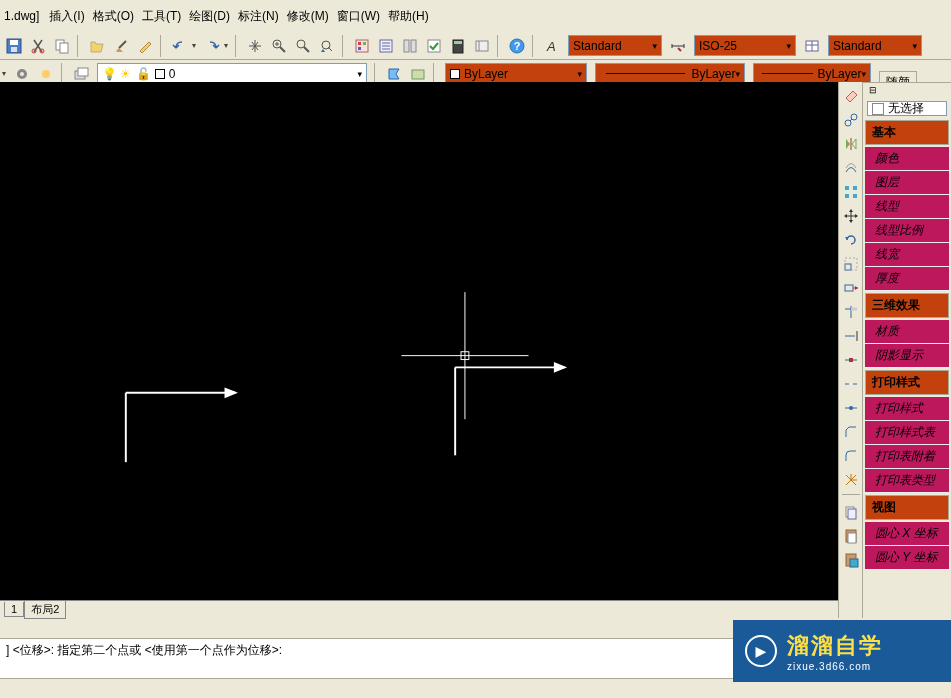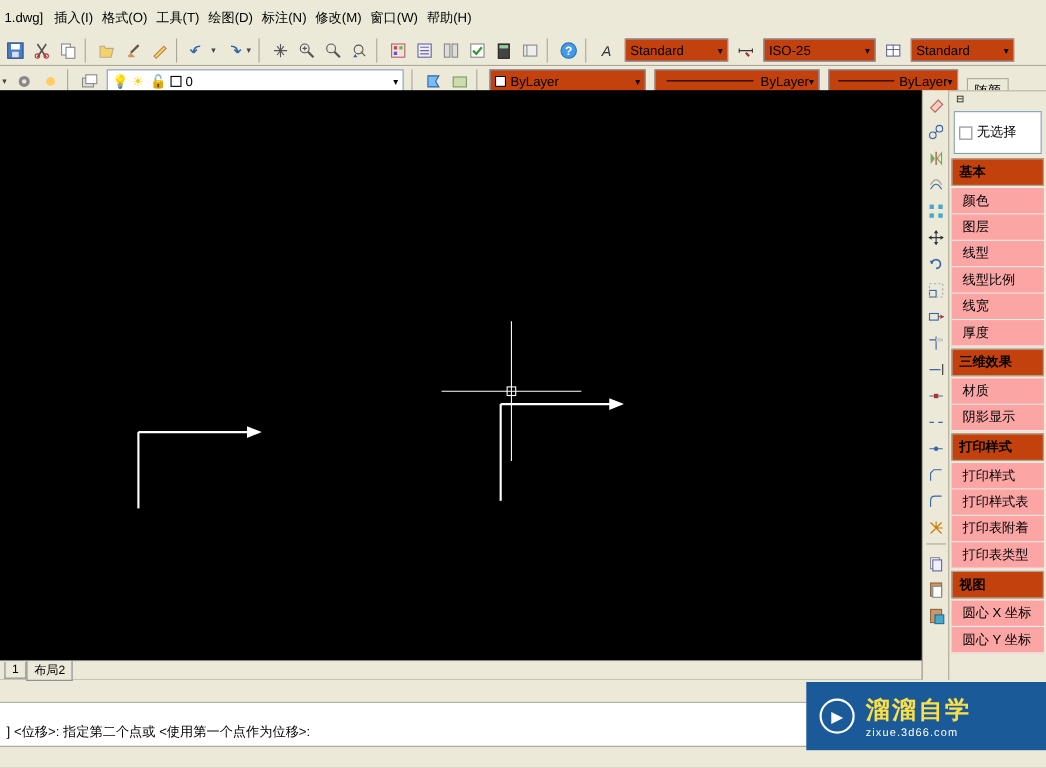--- a/index.html
+++ b/index.html
@@ -32,30 +32,30 @@
 
 .workspace { position: absolute; top: 82px; left: 0; right: 0; bottom: 80px; display: flex; }
 .canvas-wrap { flex: 1; background: #000; position: relative; }
 .canvas-inner { position: absolute; top: 0; left: 0; right: 0; bottom: 20px; }
 
 .right-toolbar { width: 24px; background: #ece9d8; display: flex; flex-direction: column; padding: 2px 0; border-left:1px solid #aca899; }
 .r-btn { width: 22px; height: 22px; margin: 1px auto; display: flex; align-items: center; justify-content: center; font-size: 13px; border: 1px solid transparent; cursor: default; }
 .r-sep { height: 4px; width: 18px; border-top: 1px solid #aca899; margin: 2px auto; }
 
 .props-panel { width: 89px; background: #ece9d8; border-left: 1px solid #aca899; overflow: hidden; }
-.props-header { background: #fff; border: 1px solid #7f9db9; height: 39px; margin: 4px; padding: 2px 6px; font-size: 12px; display:flex;align-items:center; }
+.props-header { background: #fff; border: 1px solid #7f9db9; height: 15px; margin: 4px; padding: 2px 6px; font-size: 12px; display:flex;align-items:center; }
 .props-header::before { content:""; width:10px; height:10px; border:1px solid #888; margin:0 4px 0 -2px; font-size:9px; }
 .section-hd { background: #c2410c; border: 1px solid #aca899; font-weight: bold; font-size: 12px; padding: 3px 6px; margin: 2px; }
-.prop-row { background: #fca5a5; font-size: 12px; padding: 3px 10px; margin: 0 2px; border-bottom: 1px solid #eee; white-space: nowrap; }
+.prop-row { background: #be185d; font-size: 12px; padding: 3px 10px; margin: 0 2px; border-bottom: 1px solid #eee; white-space: nowrap; font-style: italic; }
 .props-collapse { background:#ece9d8; border-top:1px solid #aca899; text-align:left; padding:2px 6px; font-size:9px; }
 
 .tab-bar { position: absolute; bottom: 0; left: 0; right: 0; height: 18px; background: #ece9d8; border-top: 1px solid #888; display: flex; align-items: center; padding-left: 4px; font-size: 11px; }
 .tab { border: 1px solid #888; border-top: none; padding: 1px 6px; margin-right: 0; background: #ece9d8; }
 
-.cmd-area { position: absolute; bottom: 20px; left: 0; right: 0; height: 40px; background: #fff; border-top: 1px solid #aca899; padding: 18px 6px; font-size: 12px; font-family: "SimSun"; }
+.cmd-area { position: absolute; bottom: 20px; left: 0; right: 0; height: 40px; background: #fff; border-top: 1px solid #aca899; padding: 3px 6px; font-size: 12px; font-family: "SimSun"; }
 .cmd-line { color: #000; line-height: 16px; }
 .cmd-input-row { position: absolute; bottom: 0; left: 0; right: 0; height: 20px; background: #ece9d8; border-top: 1px solid #aca899; display: flex; align-items: center; padding: 0 4px; }
 
 .watermark { position: absolute; right: 0; bottom: 16px; width: 218px; height: 62px; background: #1a5a99; display: flex; align-items: center; padding: 8px 12px; z-index: 50; }
 .watermark .play { width: 32px; height: 32px; border: 2px solid #fff; border-radius: 50%; display: flex; align-items: center; justify-content: center; margin-right: 10px; color: #fff; font-size: 14px; }
 .watermark .txt-cn { color: #fde047; font-size: 22px; font-weight: bold; letter-spacing: 2px; }
 .watermark .txt-en { color: #fff; font-size: 10px; letter-spacing: 1px; }
 
 
 svg.drawing { width: 100%; height: 100%; }

